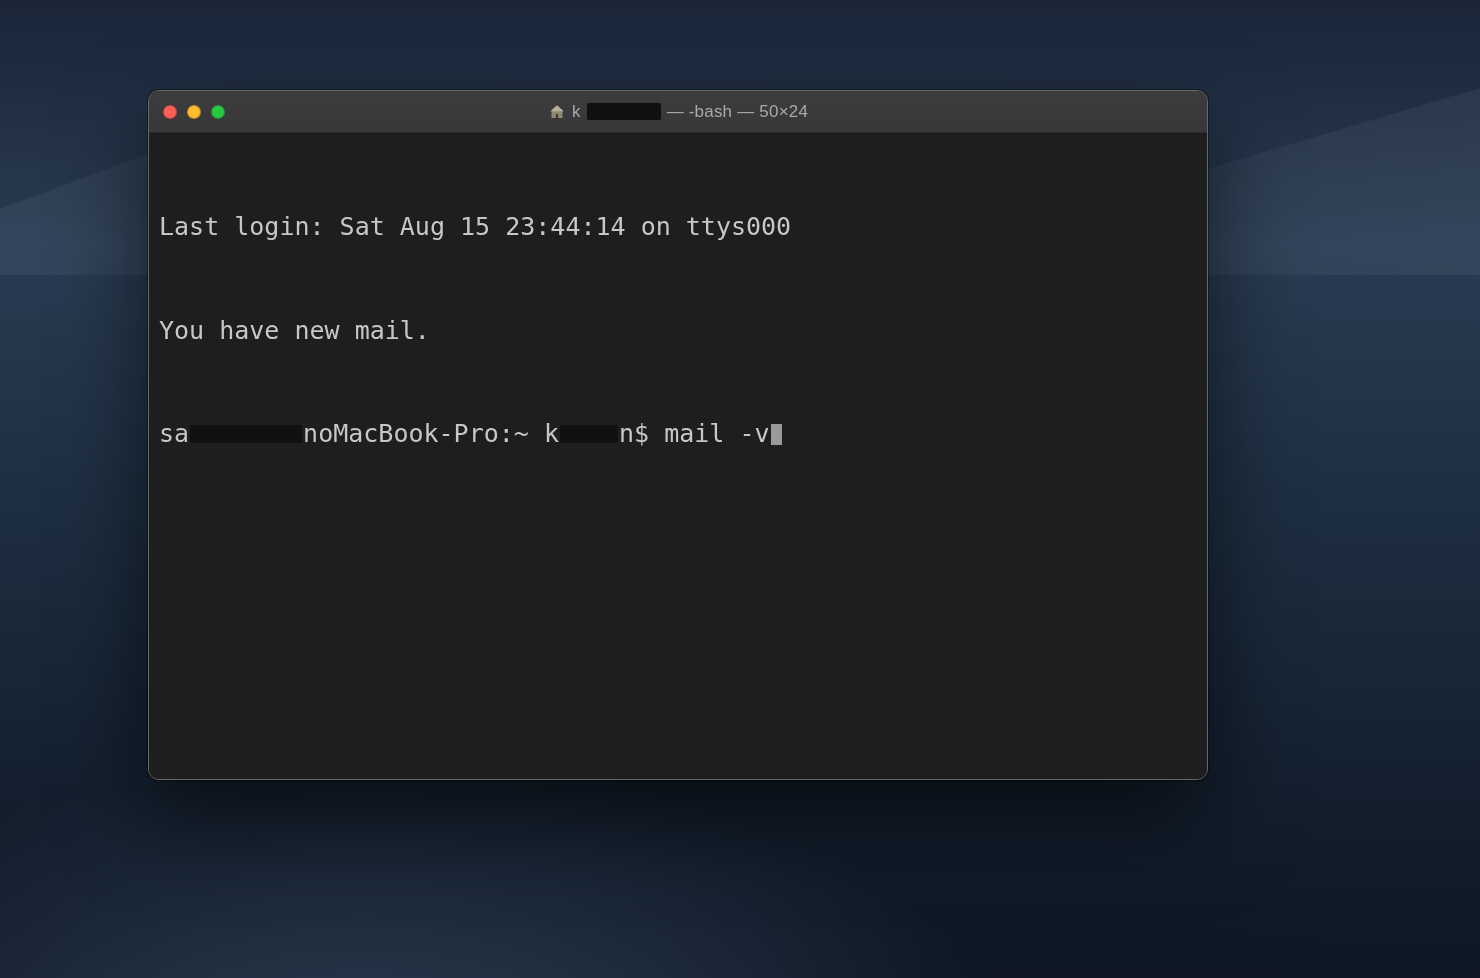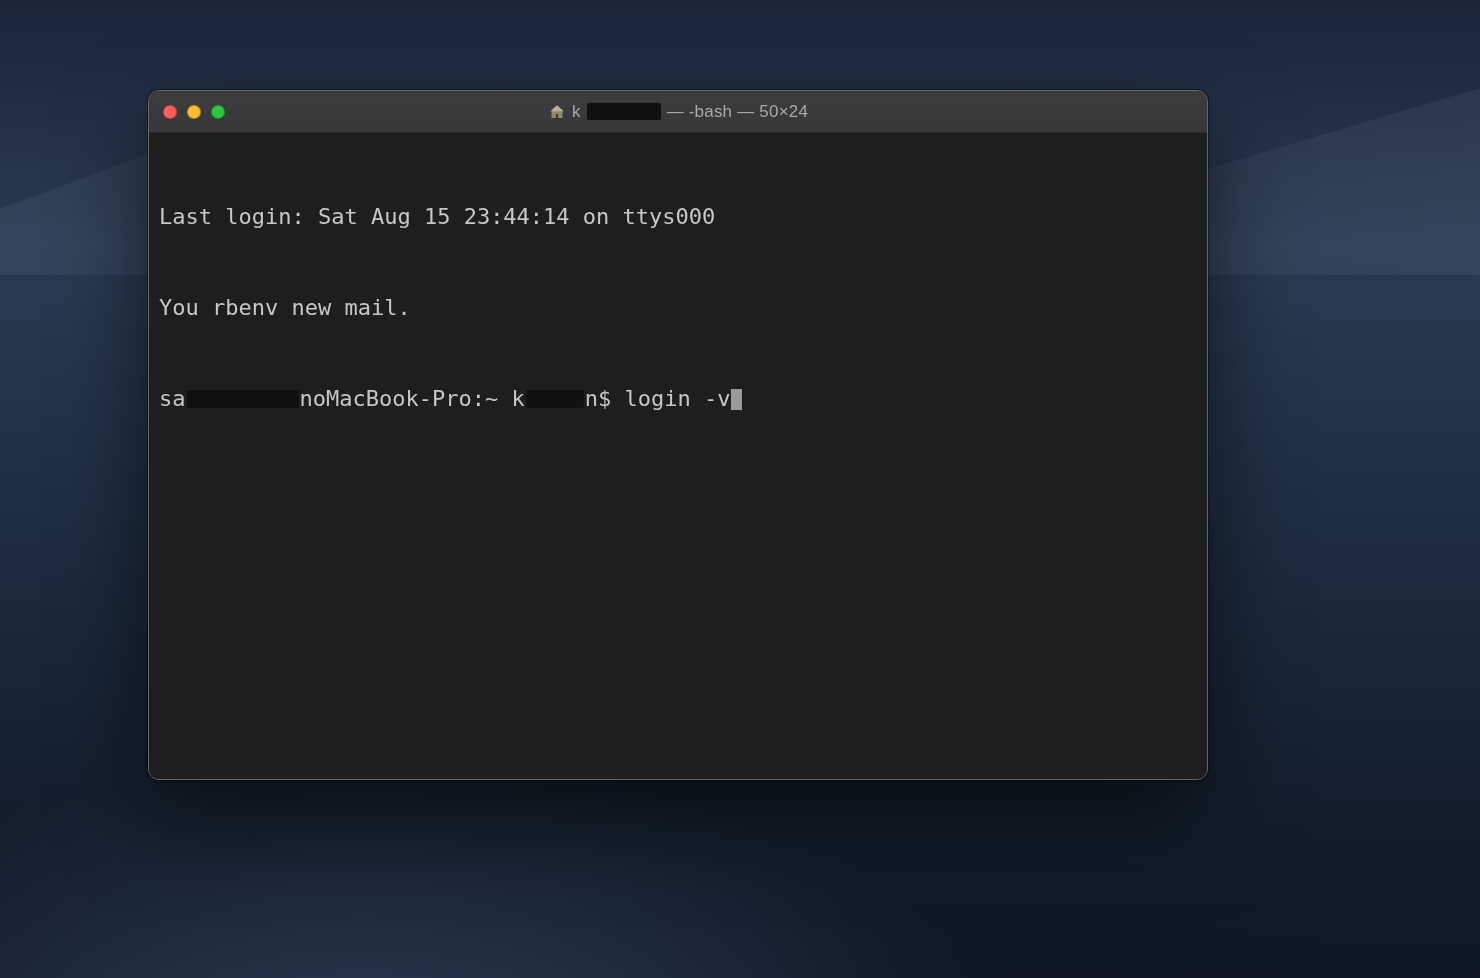--- a/index.html
+++ b/index.html
@@ -72,21 +72,21 @@
       display: flex; align-items: center; gap: 6px;
     }
     .home-icon { width: 18px; height: 18px; display:inline-flex; }
     .redacted-title { display:inline-block; background:#111; width:74px; height:17px; border-radius:2px; vertical-align: middle; }
 
     .terminal-body {
       flex: 1;
       background: #1e1e1e;
       padding: 8px 10px;
       font-family: "Menlo", "Consolas", monospace;
-      font-size: 22px;
+      font-size: 25px;
       line-height: 1.38;
       color: #c7c7c7;
       white-space: pre;
     }
     .line { display: flex; align-items: center; flex-wrap: nowrap; }
     .redacted { display:inline-block; background:#111; height:18px; vertical-align: middle; border-radius:1px; }
     .r1 { width: 112px; margin: 0 1px; }
     .r2 { width: 58px; margin: 0 1px; }
     .cursor {
       display:inline-block; width:11px; height:21px; background:#9a9a9a; vertical-align: middle; margin-left:1px;
@@ -116,16 +116,16 @@
         </span>
         <span>k</span>
           <span class="redacted-title"></span>
         <span>— -bash — 50×24</span>
       </span>
     </div>
   </div>
 
   <div class="terminal-body">
     <div class="line"><span>Last login: Sat Aug 15 23:44:14 on ttys000</span></div>
-    <div class="line"><span>You rbenv new mail.</span></div>
-    <div class="line"><span>sa</span><span class="redacted r1"></span><span>noMacBook-Pro:~ k</span><span class="redacted r2"></span><span>n</span><span>$ </span><span>login -v</span><span class="cursor"></span></div>
+    <div class="line"><span>You have new mail.</span></div>
+    <div class="line"><span>sa</span><span class="redacted r1"></span><span>noMacBook-Pro:~ k</span><span class="redacted r2"></span><span>n</span><span>$ </span><span>mail -v</span><span class="cursor"></span></div>
   </div>
 </div>
 
 </body></html>

